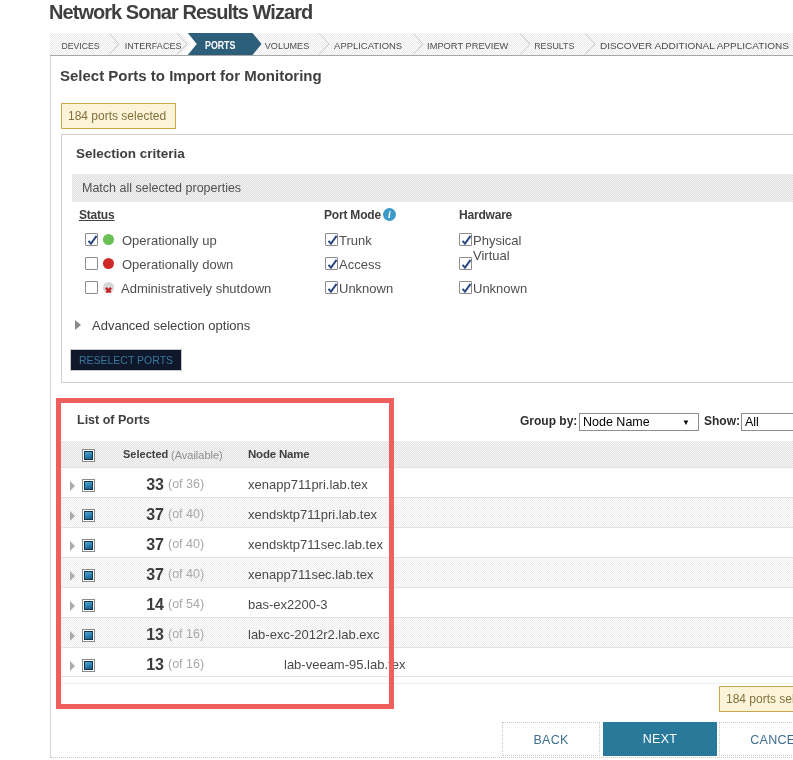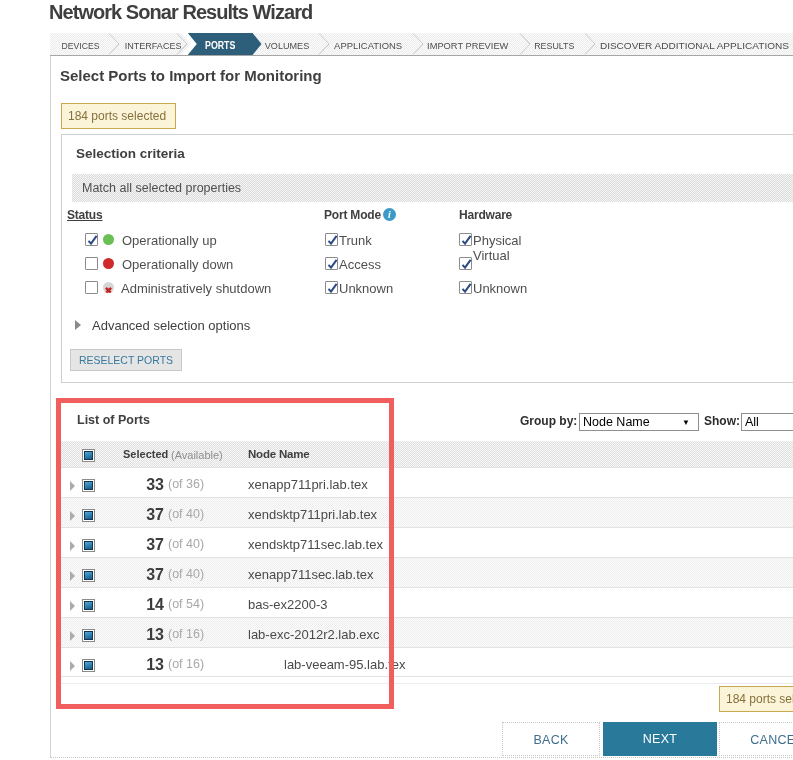--- a/index.html
+++ b/index.html
@@ -20,21 +20,21 @@
 #matchbar { left:28px; top:174px; width:751px; height:28px; line-height:28px; padding-left:10px; font-size:12.5px; color:#4f4f4f; }
 .colhead { font-size:12px; font-weight:bold; color:#3f3f3f; top:208px; letter-spacing:-0.2px; }
 .cb { width:13px; height:13px; border:1px solid #8b8b8b; background:#fff; border-radius:1px; }
 .cb svg { position:absolute; left:0px; top:0px; }
 .lbl { font-size:13px; color:#4f4f4f; }
 .cir { width:11px; height:11px; border-radius:50%; overflow:hidden; }
 .info { left:339px; top:208px; width:13px; height:13px; border-radius:50%; background:#3b9ac8; color:#fff;
   font:italic bold 10px/13px "Liberation Serif", serif; text-align:center; }
 .tri { width:0; height:0; border-left:6px solid #8a8a8a; border-top:5px solid transparent; border-bottom:5px solid transparent; }
 .advlbl { left:48px; top:318px; font-size:13px; color:#3f3f3f; }
-#reselect { left:26px; top:349px; width:112px; height:22px; border:1px solid #c9c9c9; background:#e5e5e5;
+#reselect { left:26px; top:349px; width:112px; height:22px; border:1px solid #c9c9c9; background:#0f172a;
   font-size:10.5px; color:#38789d; text-align:center; line-height:20px; }
 .lop { left:33px; top:413px; font-size:12.5px; font-weight:bold; color:#3f3f3f; }
 .grplbl { font-size:12px; font-weight:bold; color:#2d2d2d; top:414px; }
 .sel { height:18px; border:1px solid #8f8f8f; background:#fff; font-size:12.5px; color:#000; line-height:16px; padding-left:3px; top:413px; }
 .sel .arr { position:absolute; right:8px; top:1px; font-size:8px; color:#000; }
 #thead { left:17px; top:441px; width:771px; height:26px; }
 .hrow { left:17px; width:771px; height:30px; border-top:1px solid #e2e2e2; }
 .icb { width:13px; height:13px; border:1px solid #8a8a8a; background:#fff; }
 .icb i { position:absolute; left:1px; top:1px; width:9px; height:9px; background:linear-gradient(160deg,#58a5d0 0%, #3287b8 45%, #1b567f 100%); border:1px solid #12364f; display:block; }
 .num { font-size:16px; font-weight:bold; color:#3c3c3c; width:42px; text-align:right; }
@@ -88,21 +88,21 @@
   <div class="abs vline" style="left:6px; top:56px; height:702px;"></div>
   <div class="abs vline" style="left:789px; top:56px; height:702px;"></div>
 
   <div class="abs h2">Select Ports to Import for Monitoring</div>
   <div class="abs badge" style="left:17px; top:103px;">184 ports selected</div>
 
   <div class="abs" id="panel"></div>
   <div class="abs pt">Selection criteria</div>
   <div class="abs hatch-match" id="matchbar">Match all selected properties</div>
 
-  <div class="abs colhead" style="left:23px;text-decoration:underline;">Status</div>
+  <div class="abs colhead" style="left:35px;text-decoration:underline;">Status</div>
   <div class="abs colhead" style="left:280px;">Port Mode</div>
   <div class="abs info">i</div>
   <div class="abs colhead" style="left:415px;">Hardware</div>
 
   <span class="abs cb" style="left:41px; top:233px;">
       <svg width="13" height="13" viewBox="0 0 13 13">
         <path d="M2.5 6.8 L5 9.6 L10.6 1.8" stroke="#2c4a85" stroke-width="2" fill="none"></path>
       </svg>
     </span>
   <span class="abs cir" style="left:59px; top:234px; background:#6abf55;"></span>

